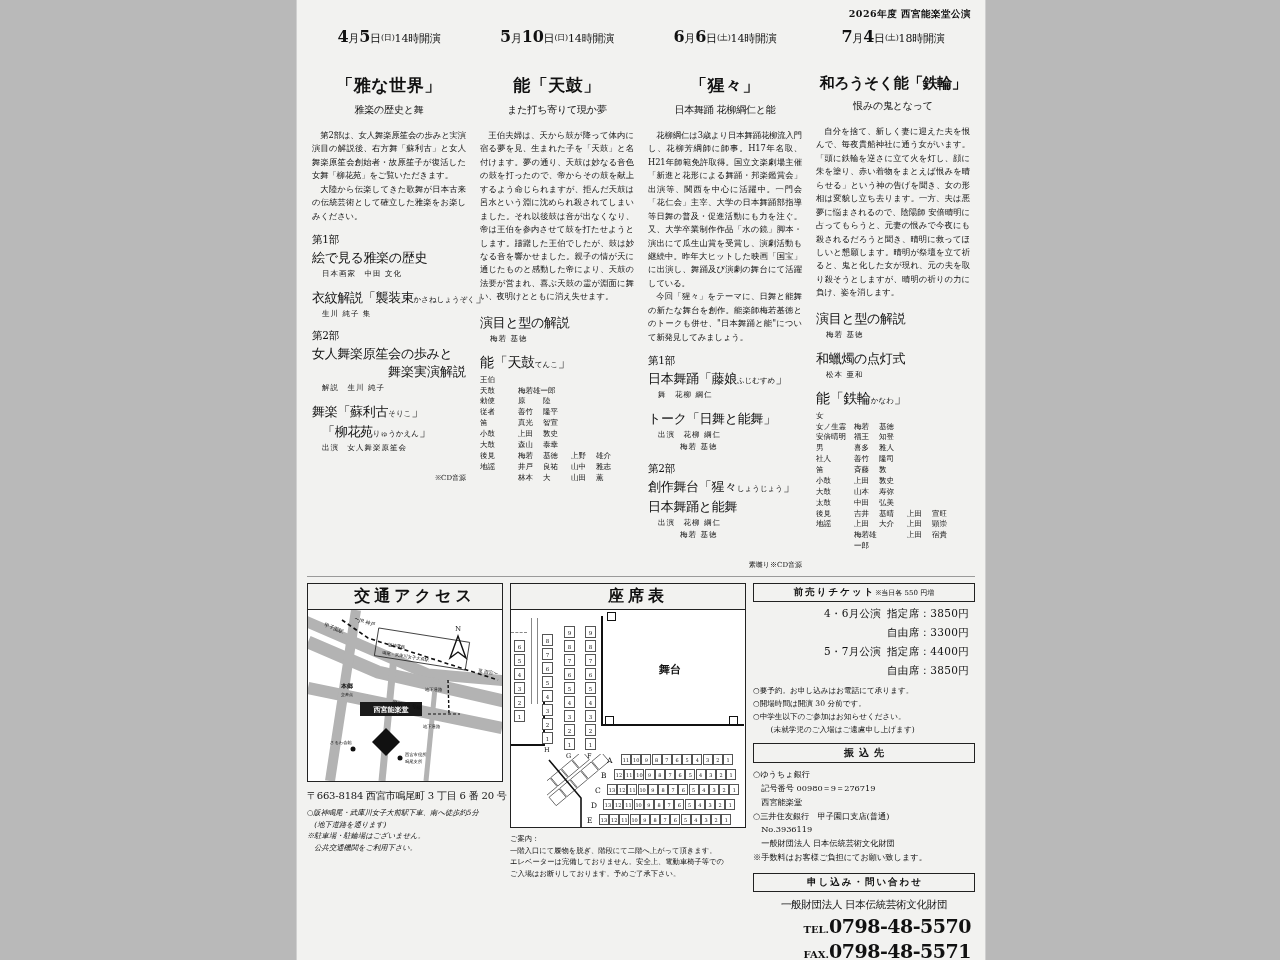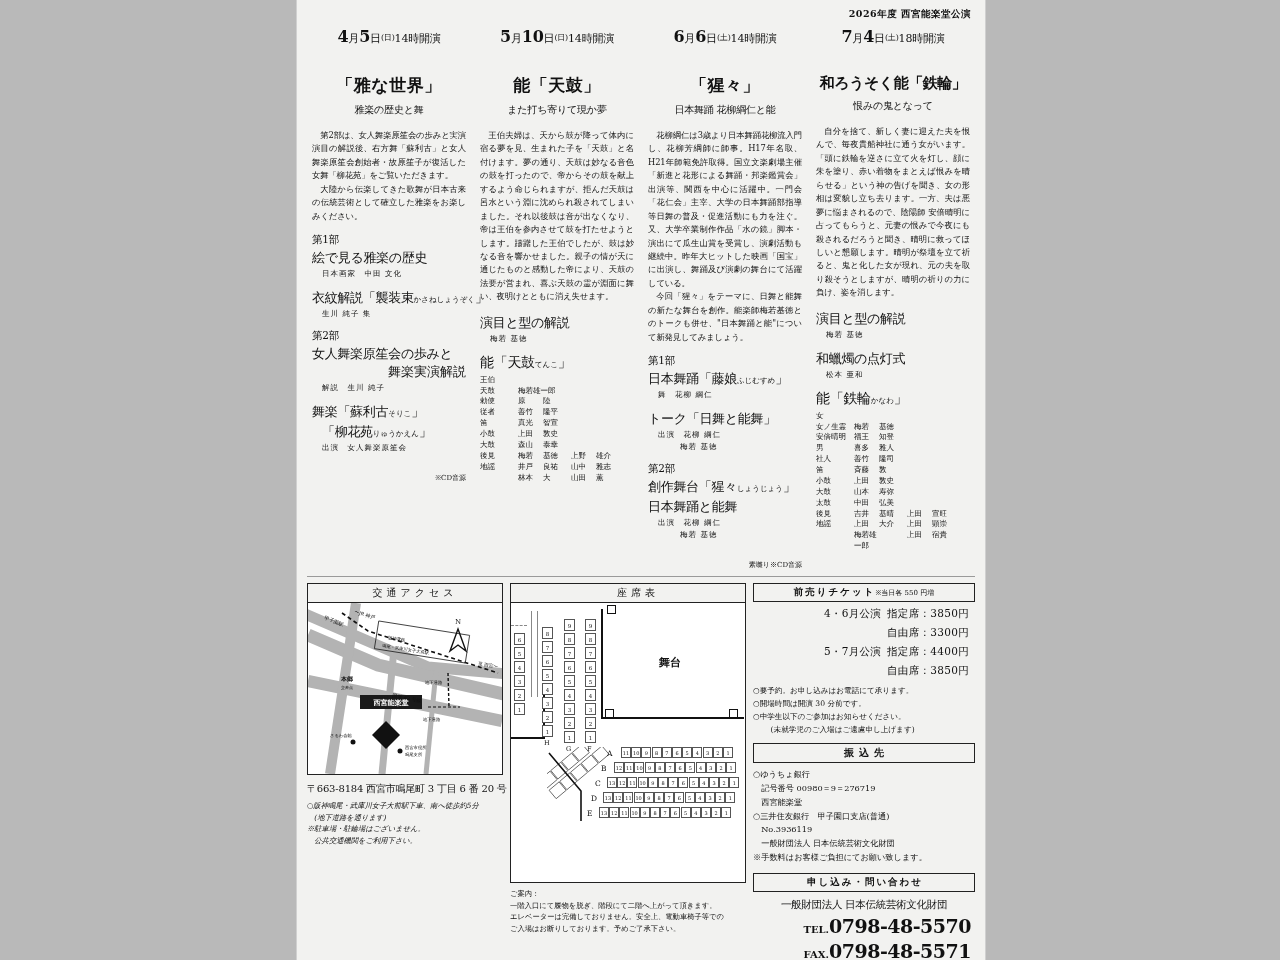--- a/index.html
+++ b/index.html
@@ -51,33 +51,33 @@
   .cast-n3 { width:25px; flex:0 0 25px; }
   .cast-n4 { width:25px; flex:0 0 25px; }
   .pad-l { padding-left:10px; }
 
   
   .divider { border-top:1px solid #9a9a9a; margin:6px 10px 0 10px; }
 
   
   .lower { display:flex; padding:6px 10px 0 10px; gap:7px; }
   .boxhead {
-    border:1px solid #222; text-align:center; font-size:10px; font-weight:400;
+    border:1px solid #222; text-align:center; font-size:16px; font-weight:700;
     letter-spacing:4px; padding:2px 0 2px 20px;
   }
 
   
   .mapcol { width:196px; flex:0 0 196px; }
   .mapbox { border:1px solid #222; border-top:none; height:172px; position:relative; overflow:hidden; background:#fff;}
   .addr { font-size:10px; margin-top:7px; letter-spacing:-.2px; white-space:nowrap;}
   .accesslines { font-size:7.3px; line-height:1.6; margin-top:4px;font-style:italic;}
 
   
   .seatcol { width:236px; flex:0 0 236px; }
-  .seatbox { border:1px solid #222; border-top:none; height:280px; position:relative; background:#fff; overflow:hidden;}
+  .seatbox { border:1px solid #222; border-top:none; height:218px; position:relative; background:#fff; overflow:hidden;}
   .stage-label { position:absolute; font-size:11px; font-weight:700; }
   .seatnote { font-size:7.3px; line-height:1.6; margin-top:5px;}
 
   
   .ticketcol { flex:1 1 auto; }
   .tk-head { border:1px solid #222; text-align:center; padding:2px 0; font-size:9.5px; }
   .tk-head b { font-weight:700; letter-spacing:2px; }
   .tk-head span { font-size:7px; letter-spacing:0; }
   .tk-row { text-align:right; font-size:10.5px; margin-top:5px; padding-right:6px; letter-spacing:.3px;}
   .tk-row .lbl { margin-right:6px;}

